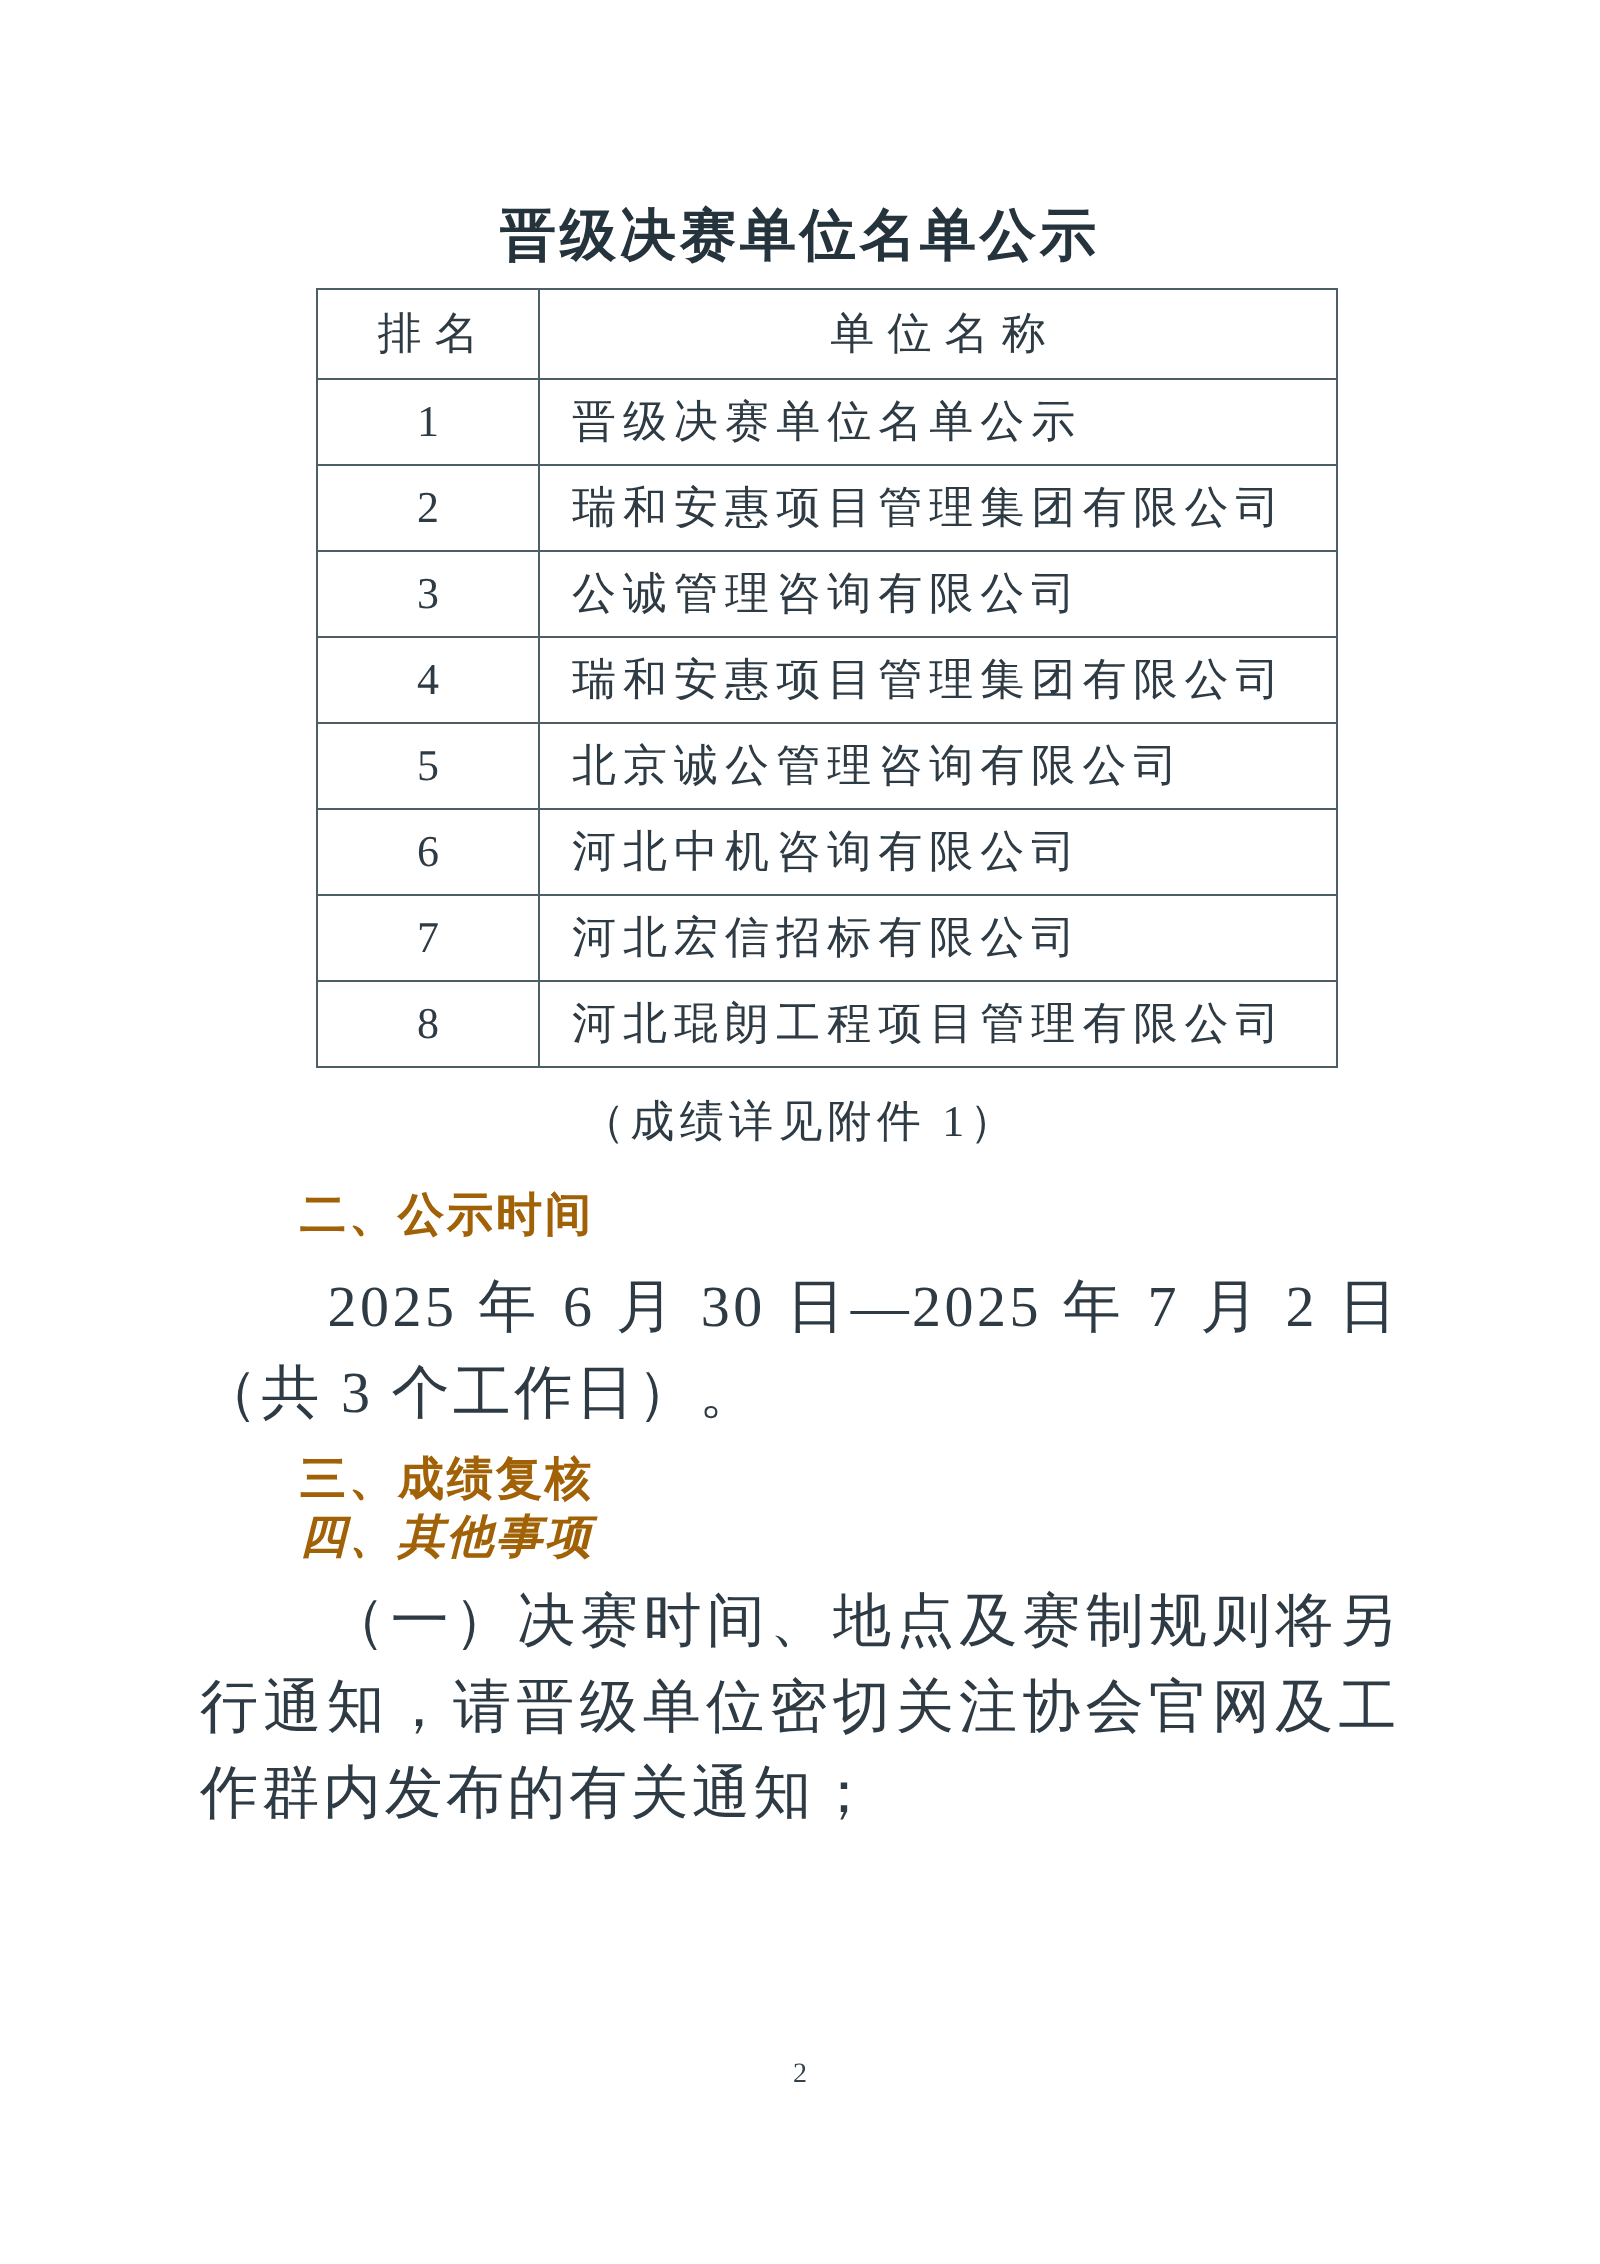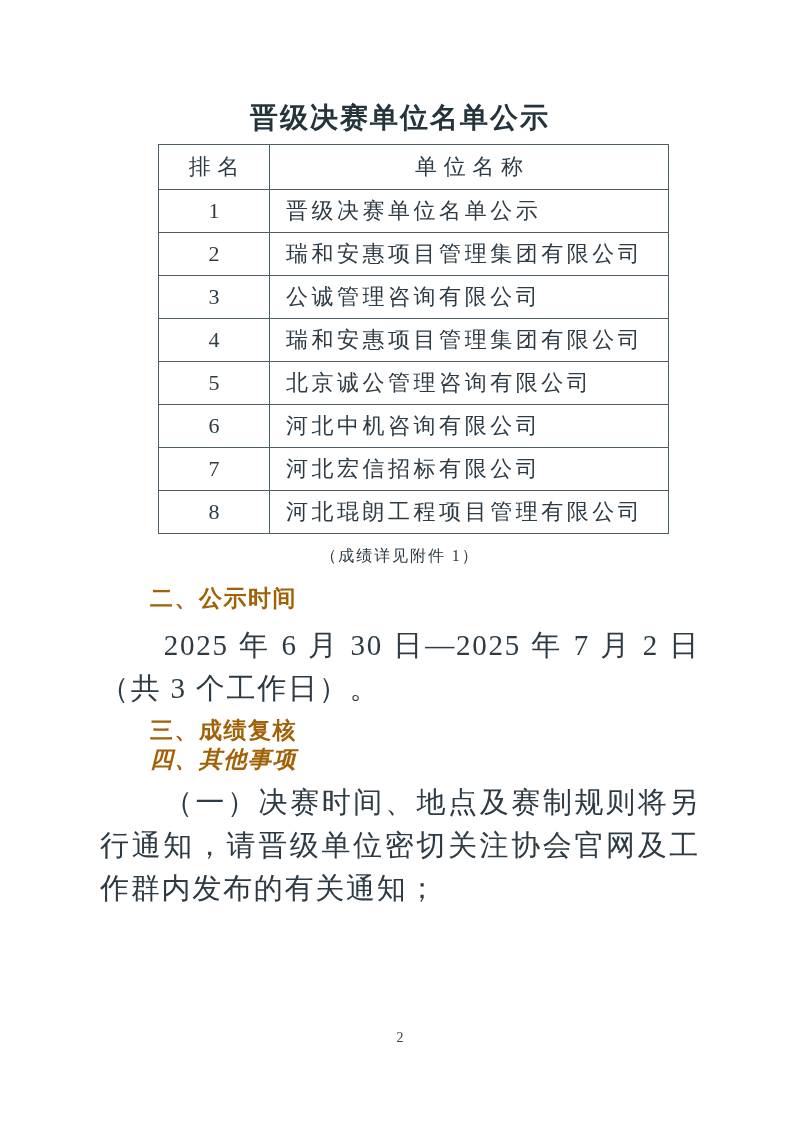--- a/index.html
+++ b/index.html
@@ -38,21 +38,21 @@
     text-align:center;
     letter-spacing:0.3em;
     text-indent:0.3em;
   }
   table.roster td{height:40px;font-size:22px;}
   td.rank-cell{text-align:center;}
   td.name-cell{padding-left:16px;letter-spacing:0.16em;}
   .table-caption{
     margin-top:12px;
     text-align:center;
-    font-size:16px;
+    font-size:22px;
     letter-spacing:0.12em;
   }
   .section-heading{
     margin:15px 0 0 150px;
     font-size:23px;
     line-height:33px;
     font-weight:700;
     letter-spacing:1.5px;
     color:#a16207;
     font-family:"Liberation Sans","DejaVu Sans",sans-serif;

